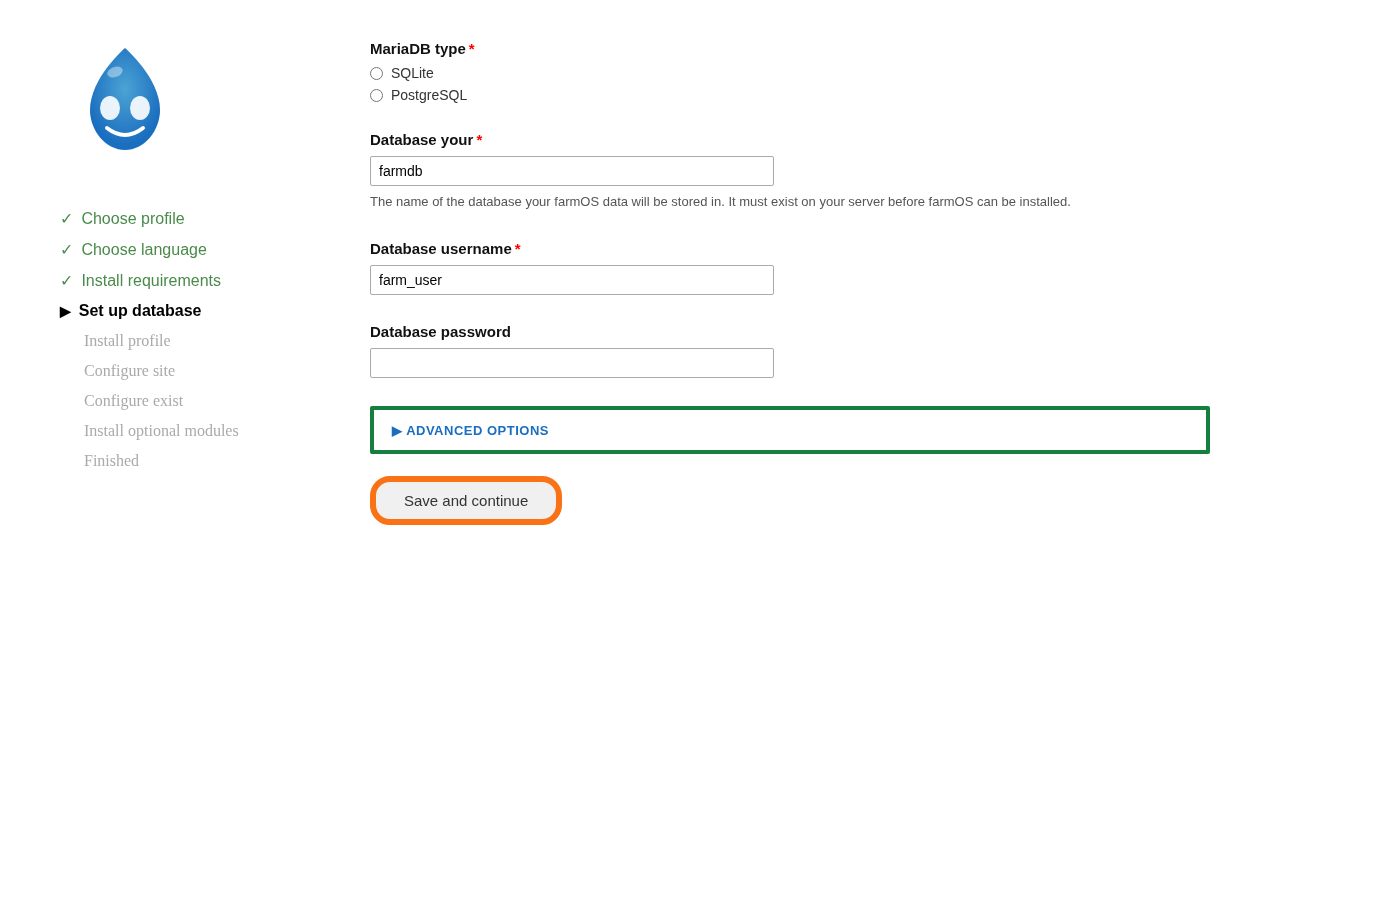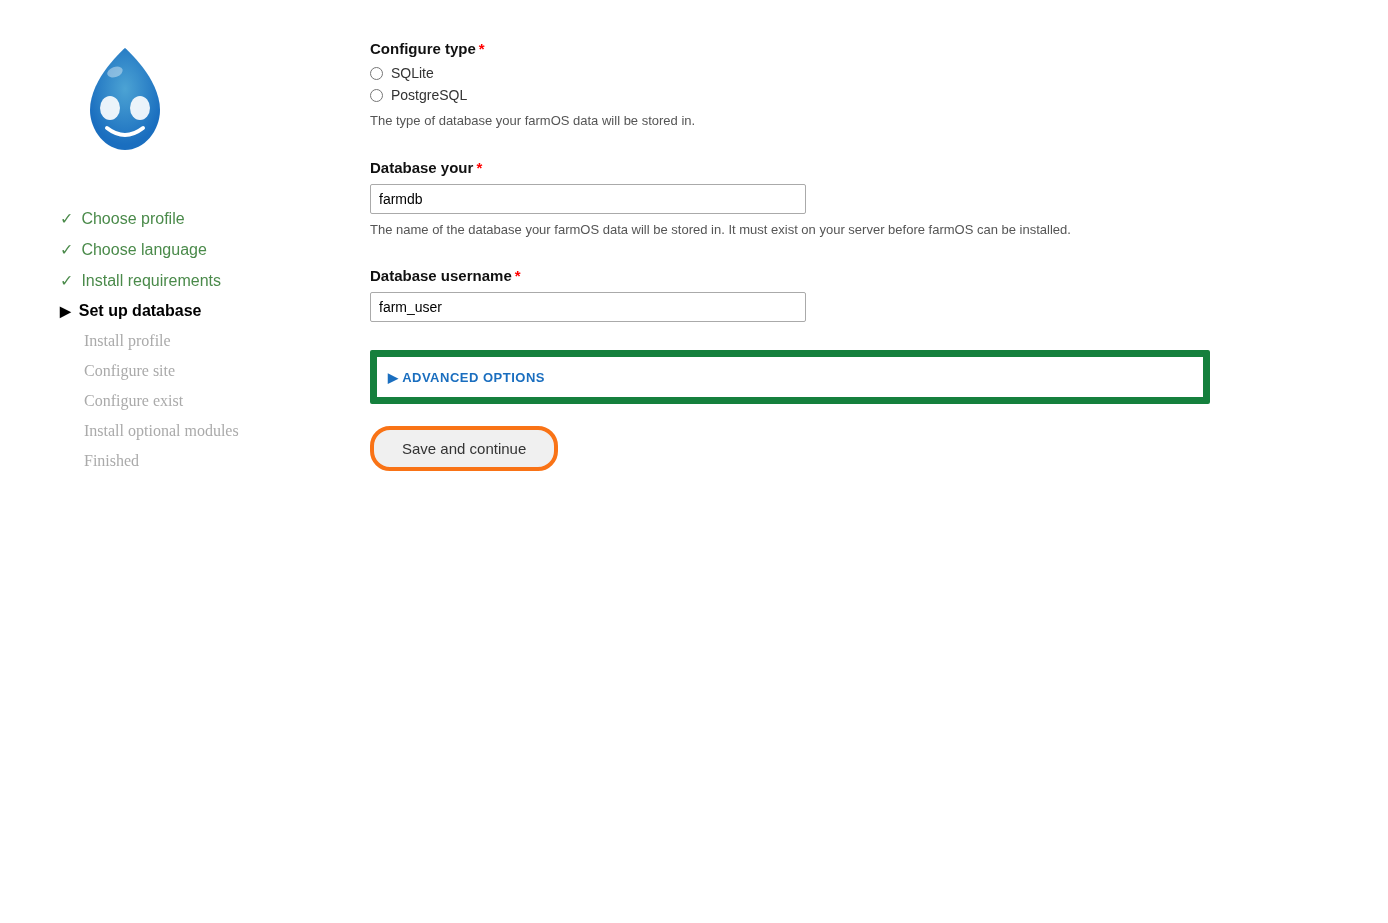--- a/index.html
+++ b/index.html
@@ -94,47 +94,47 @@
     }
     .field-description {
       color: #555;
       font-size: 13px;
       margin-top: 6px;
       line-height: 1.5;
       max-width: 780px;
     }
     .text-input {
       display: block;
-      width: 436px;
+      width: 404px;
       border: 1px solid #aaa;
       padding: 6px 8px;
       font-size: 14px;
       border-radius: 2px;
       margin-bottom: 6px;
       font-family: inherit;
     }
     .advanced-options-box {
-      border: 7px solid #15803d;
-      padding: 12px 11px;
+      border: 4px solid #15803d;
+      padding: 12px 18px;
       margin-bottom: 22px;
       max-width: 840px;
       border-radius: 2px;
     }
     .advanced-options-link {
       color: #1a6ebf;
       font-weight: bold;
       font-size: 13px;
       text-transform: uppercase;
       letter-spacing: 0.5px;
       cursor: pointer;
       text-decoration: none;
     }
     .save-button {
       background: #f0f0f0;
-      border: 4px solid #f97316;
+      border: 6px solid #f97316;
       border-radius: 20px;
       padding: 10px 28px;
       font-size: 15px;
       cursor: pointer;
       font-family: inherit;
       color: #333;
     }
   </style>
 </head>
 <body>
@@ -203,53 +203,56 @@
         <span>Finished</span>
       </li>
     </ul>
   </aside>
 
   <main class="main-content">
 
     
     <div class="field-section">
       <div class="field-label">
-        <span>Configure type</span><span class="required-star">*</span>
+        <span>MariaDB type</span><span class="required-star">*</span>
       </div>
       <div class="radio-group">
         <label class="radio-option">
           <input type="radio" name="db_type" value="sqlite" style="">
           <span>SQLite</span>
         </label>
         <label class="radio-option">
           <input type="radio" name="db_type" value="pgsql" style="">
           <span>PostgreSQL</span>
         </label>
       </div>
-      <div class="field-description">The type of database your farmOS data will be stored in.</div>
     </div>
 
     
     <div class="field-section">
       <div class="field-label">
         <span>Database your</span><span class="required-star">*</span>
       </div>
       <input type="text" class="text-input" value="farmdb" style="">
       <div class="field-description">The name of the database your farmOS data will be stored in. It must exist on your server before farmOS can be installed.</div>
     </div>
 
     
     <div class="field-section">
       <div class="field-label">
         <span>Database username</span><span class="required-star">*</span>
       </div>
       <input type="text" class="text-input" value="farm_user" style="">
     </div>
 
     
+    <div class="field-section">
+      <div class="field-label">Database password</div>
+      <input type="password" class="text-input" value="" style="">
+    </div>
 
     
     <div class="advanced-options-box">
       <a class="advanced-options-link" href="#">▶ ADVANCED OPTIONS</a>
     </div>
 
     
     <button class="save-button">Save and continue</button>
 
   </main>

